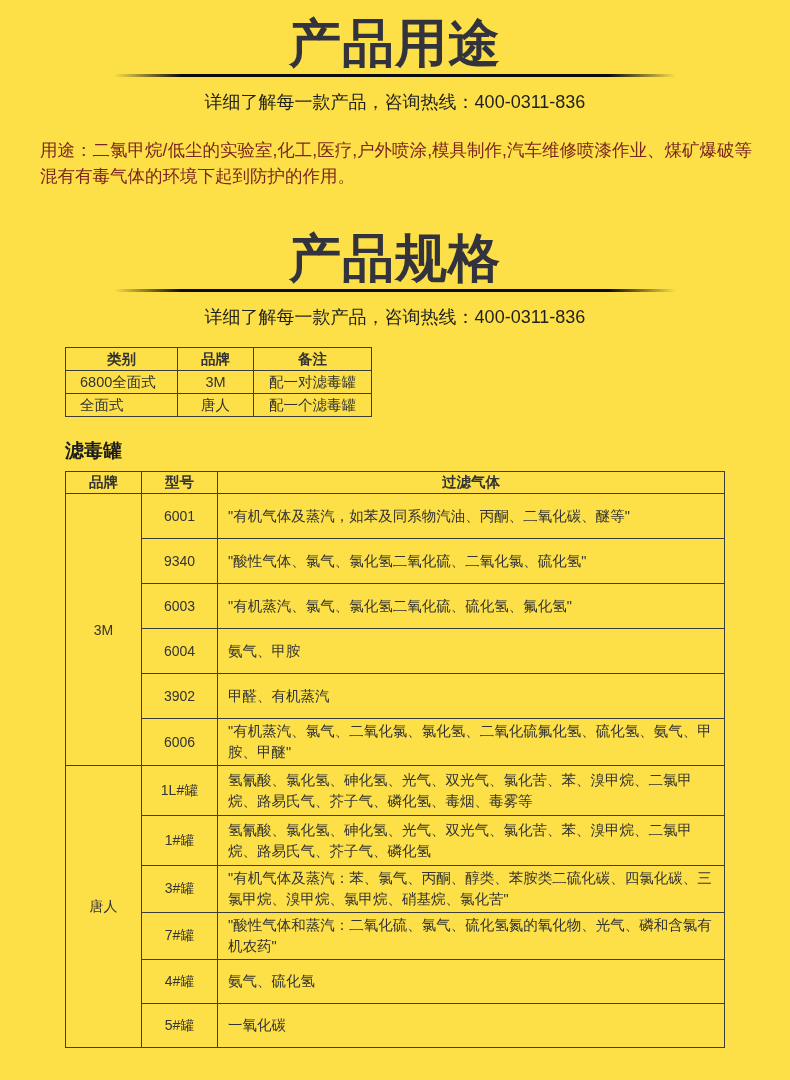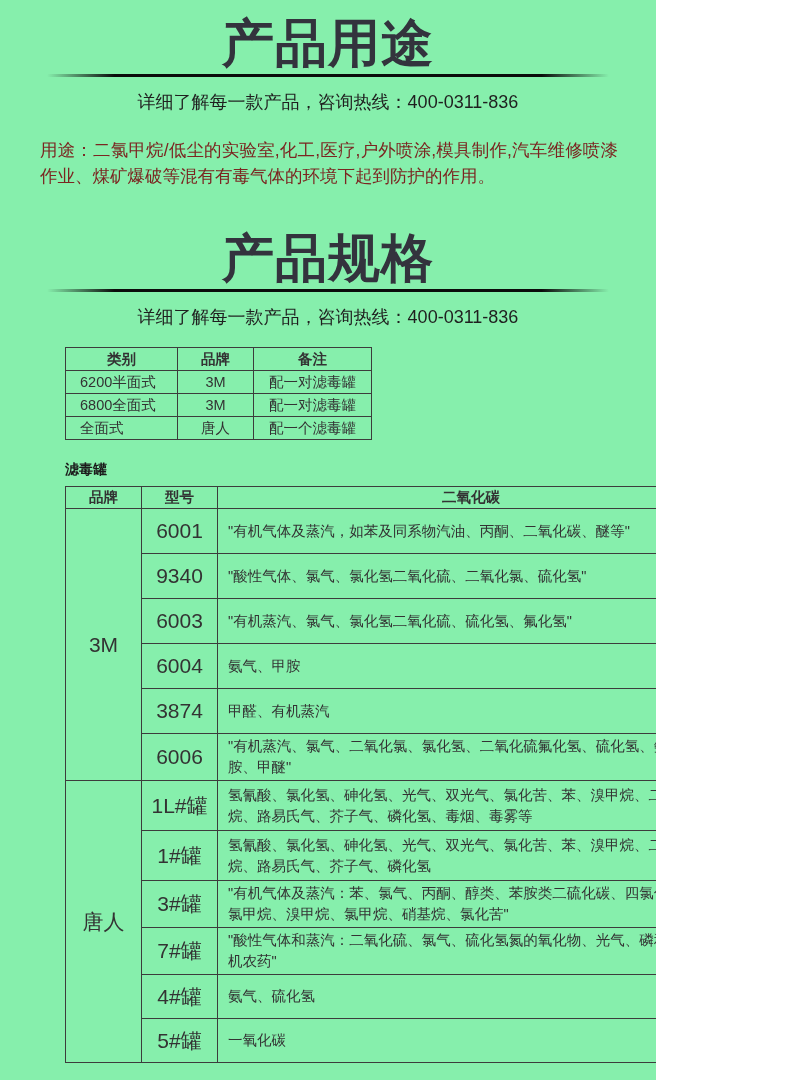--- a/index.html
+++ b/index.html
@@ -2,21 +2,21 @@
 <html><head>
 <meta charset="utf-8">
 <style>
   * { margin: 0; padding: 0; box-sizing: border-box; }
   html, body {
     width: 790px;
     background: #ffffff;
     font-family: "Liberation Sans", "DejaVu Sans", sans-serif;
     color: #333333;
   }
-  .page { width: 656px; height: 1080px; background: #86efac; overflow: hidden; }
+  .page { width: 790px; height: 1080px; background: #fde047; overflow: hidden; }
 
   .big-title {
     margin-top: 14px;
     text-align: center;
     font-size: 52px;
     line-height: 58px;
     font-weight: 900;
     color: #33333d;
     letter-spacing: 1px;
   }
@@ -53,34 +53,34 @@
   }
   .mask-table th { height: 23px; text-align: center; font-weight: bold; }
   .mask-table td { height: 23px; text-align: center; }
   .mask-table .col-cat { width: 112px; }
   .mask-table .col-brand { width: 76px; }
   .mask-table .col-note { width: 118px; }
   .mask-table td.cat-cell { text-align: left; padding-left: 14px; }
 
   .filter-heading {
     margin: 21px 0 7px 65px;
-    font-size: 14px;
+    font-size: 19px;
     font-weight: bold;
     color: #1c1c1c;
   }
   .filter-table {
     margin-left: 65px;
     width: 660px;
     font-size: 14.5px;
   }
   .filter-table th { height: 22px; text-align: center; font-weight: bold; }
   .filter-table .col-fbrand { width: 76px; }
   .filter-table .col-model { width: 76px; }
   .filter-table td { vertical-align: middle; }
-  .filter-table td.brand-cell, .filter-table td.model-cell { text-align: center; font-size: 21px; }
+  .filter-table td.brand-cell, .filter-table td.model-cell { text-align: center; font-size: 14px; }
   .filter-table td.gas-cell {
     text-align: left;
     padding: 2px 12px 2px 10px;
     line-height: 21px;
   }
   tr.h45 { height: 45px; }
   tr.h46 { height: 46px; }
   tr.h50 { height: 50px; }
   tr.h47 { height: 47px; }
   tr.h44 { height: 44px; }
@@ -105,45 +105,40 @@
     <table class="mask-table">
       <thead>
         <tr>
           <th class="col-cat">类别</th>
           <th class="col-brand">品牌</th>
           <th class="col-note">备注</th>
         </tr>
       </thead>
       <tbody>
         <tr>
-          <td class="cat-cell">6200半面式</td>
-          <td>3M</td>
-          <td>配一对滤毒罐</td>
-        </tr>
-        <tr>
           <td class="cat-cell">6800全面式</td>
           <td>3M</td>
           <td>配一对滤毒罐</td>
         </tr>
         <tr>
           <td class="cat-cell">全面式</td>
           <td>唐人</td>
           <td>配一个滤毒罐</td>
         </tr>
       </tbody>
     </table>
 
     <h2 class="filter-heading">滤毒罐</h2>
 
     <table class="filter-table">
       <thead>
         <tr>
           <th class="col-fbrand">品牌</th>
           <th class="col-model">型号</th>
-          <th>二氧化碳</th>
+          <th>过滤气体</th>
         </tr>
       </thead>
       <tbody>
         <tr class="h45">
           <td class="brand-cell" rowspan="6">3M</td>
           <td class="model-cell">6001</td>
           <td class="gas-cell">"有机气体及蒸汽，如苯及同系物汽油、丙酮、二氧化碳、醚等"</td>
         </tr>
         <tr class="h45">
           <td class="model-cell">9340</td>
@@ -151,21 +146,21 @@
         </tr>
         <tr class="h45">
           <td class="model-cell">6003</td>
           <td class="gas-cell">"有机蒸汽、氯气、氯化氢二氧化硫、硫化氢、氟化氢"</td>
         </tr>
         <tr class="h45">
           <td class="model-cell">6004</td>
           <td class="gas-cell">氨气、甲胺</td>
         </tr>
         <tr class="h45">
-          <td class="model-cell">3874</td>
+          <td class="model-cell">3902</td>
           <td class="gas-cell">甲醛、有机蒸汽</td>
         </tr>
         <tr class="h46">
           <td class="model-cell">6006</td>
           <td class="gas-cell">"有机蒸汽、氯气、二氧化氯、氯化氢、二氧化硫氟化氢、硫化氢、氨气、甲胺、甲醚"</td>
         </tr>
         <tr class="h50">
           <td class="brand-cell" rowspan="6">唐人</td>
           <td class="model-cell">1L#罐</td>
           <td class="gas-cell">氢氰酸、氯化氢、砷化氢、光气、双光气、氯化苦、苯、溴甲烷、二氯甲烷、路易氏气、芥子气、磷化氢、毒烟、毒雾等</td>

